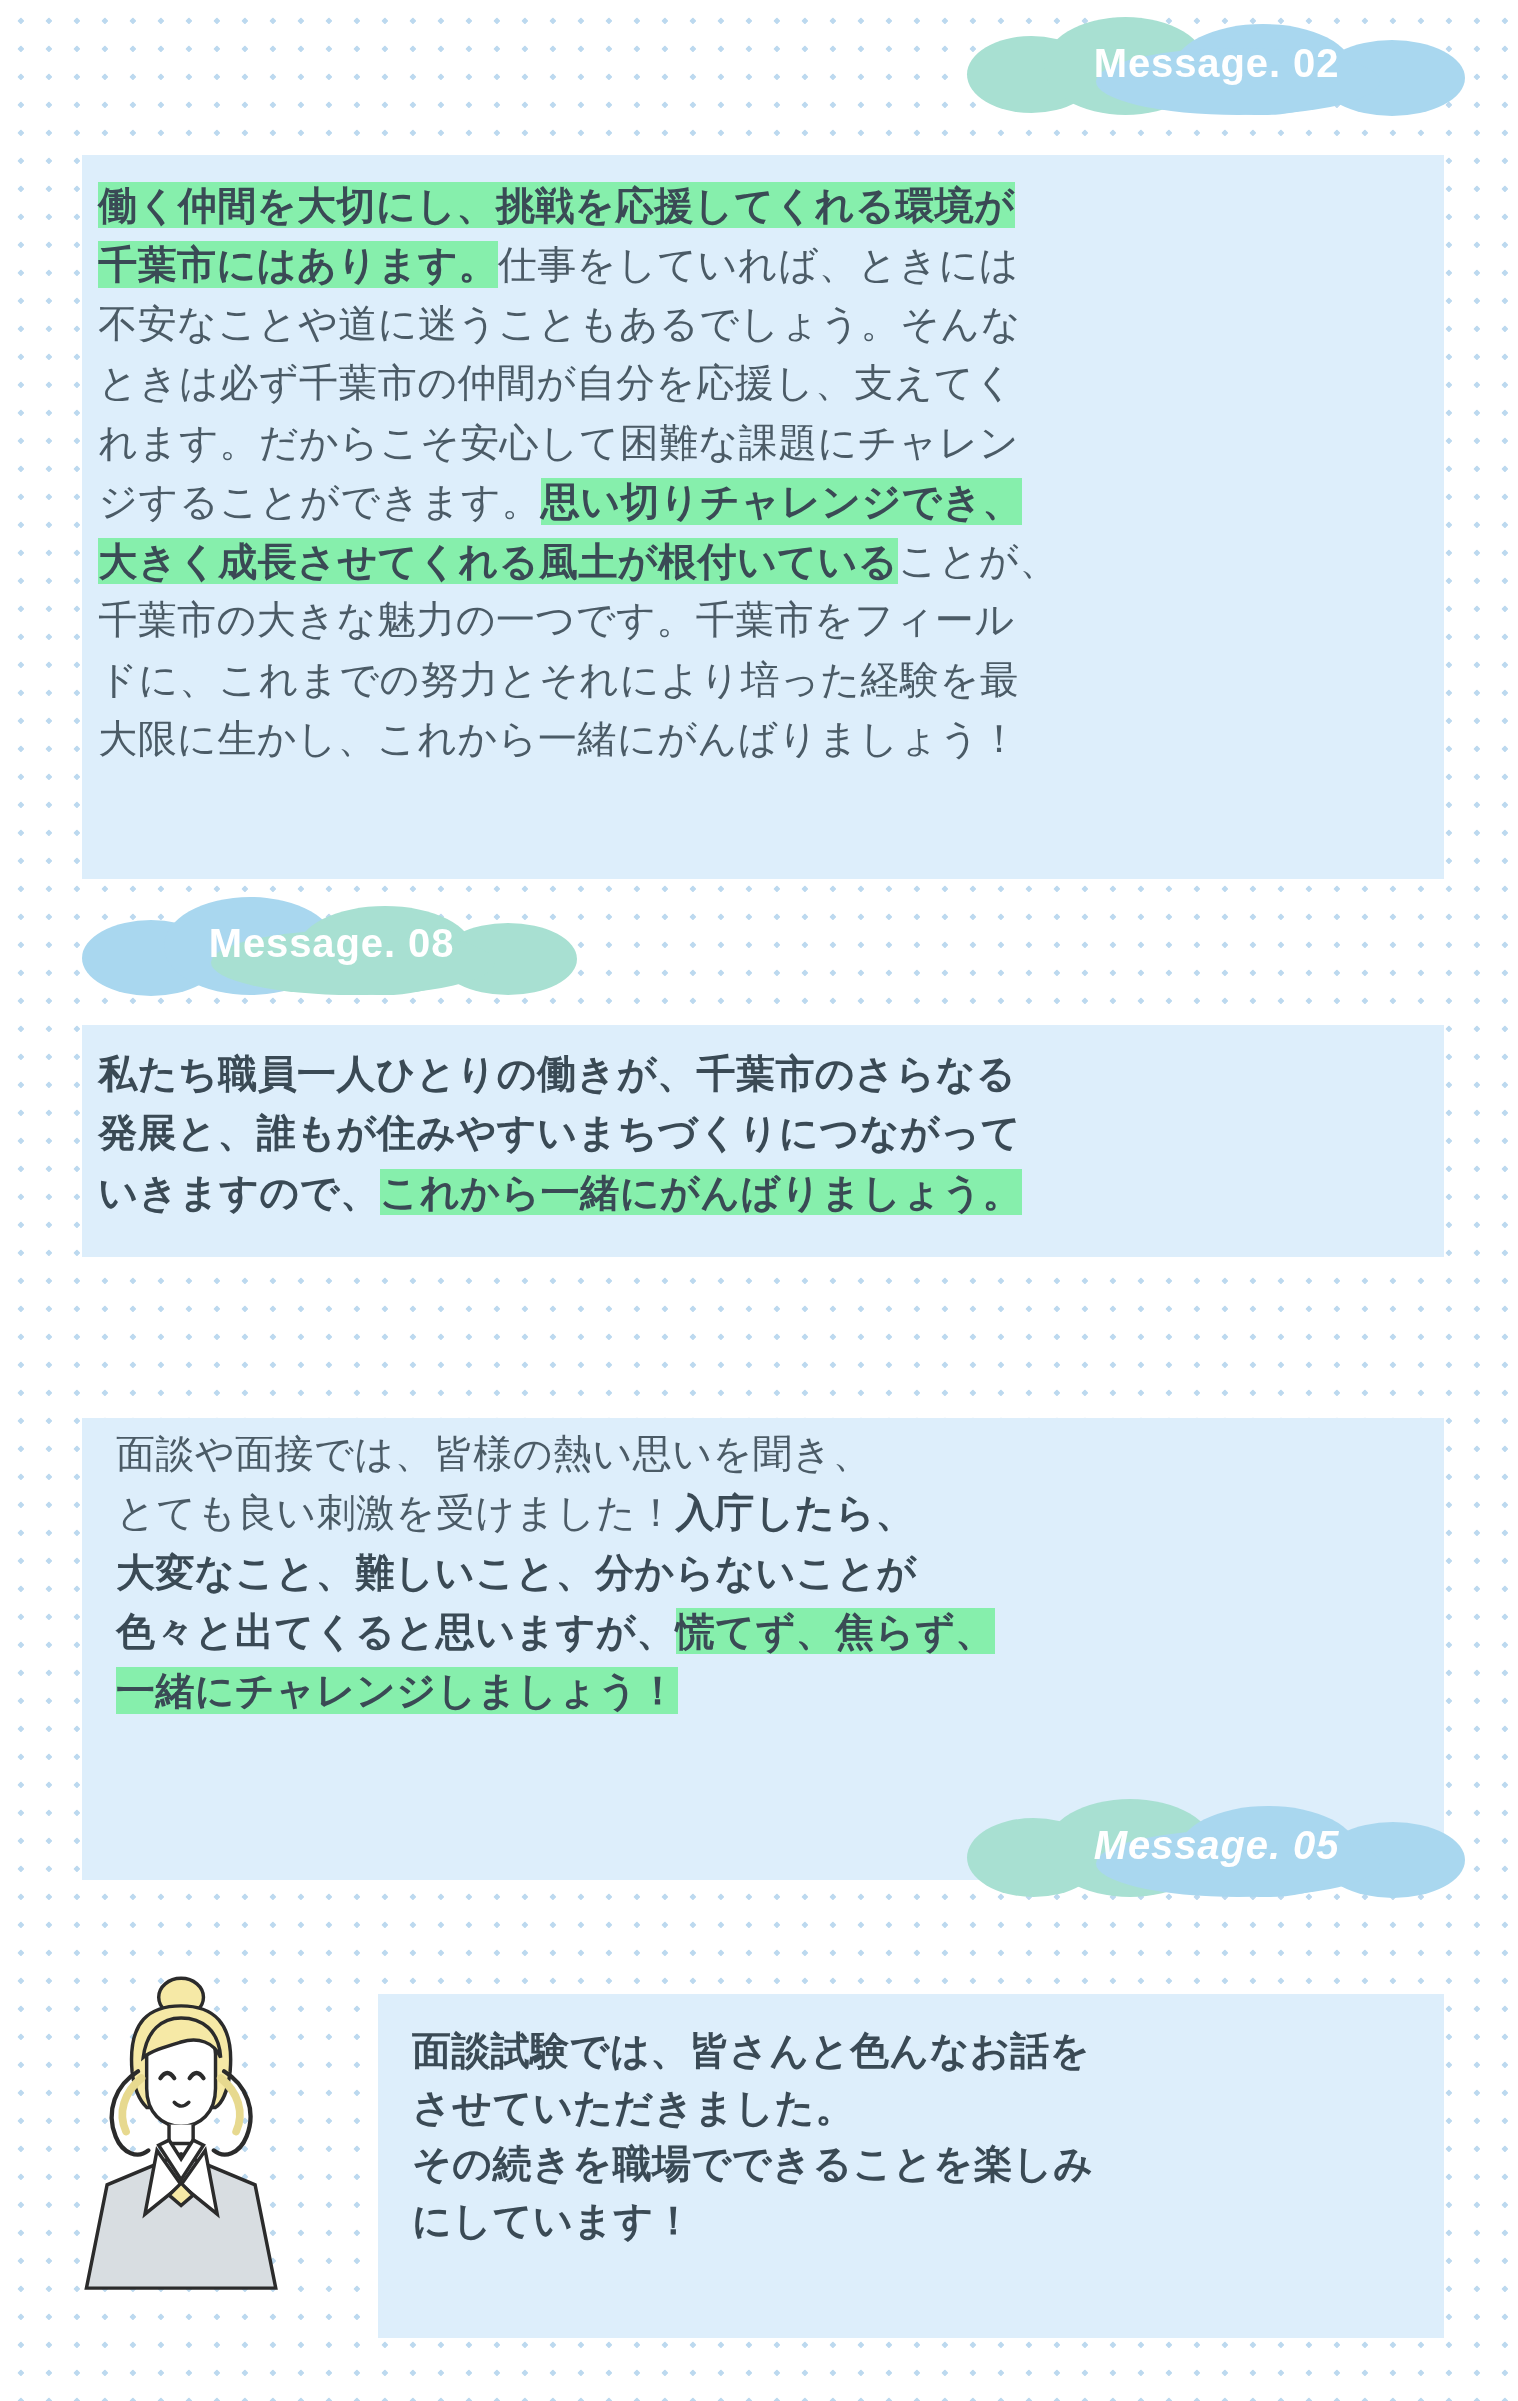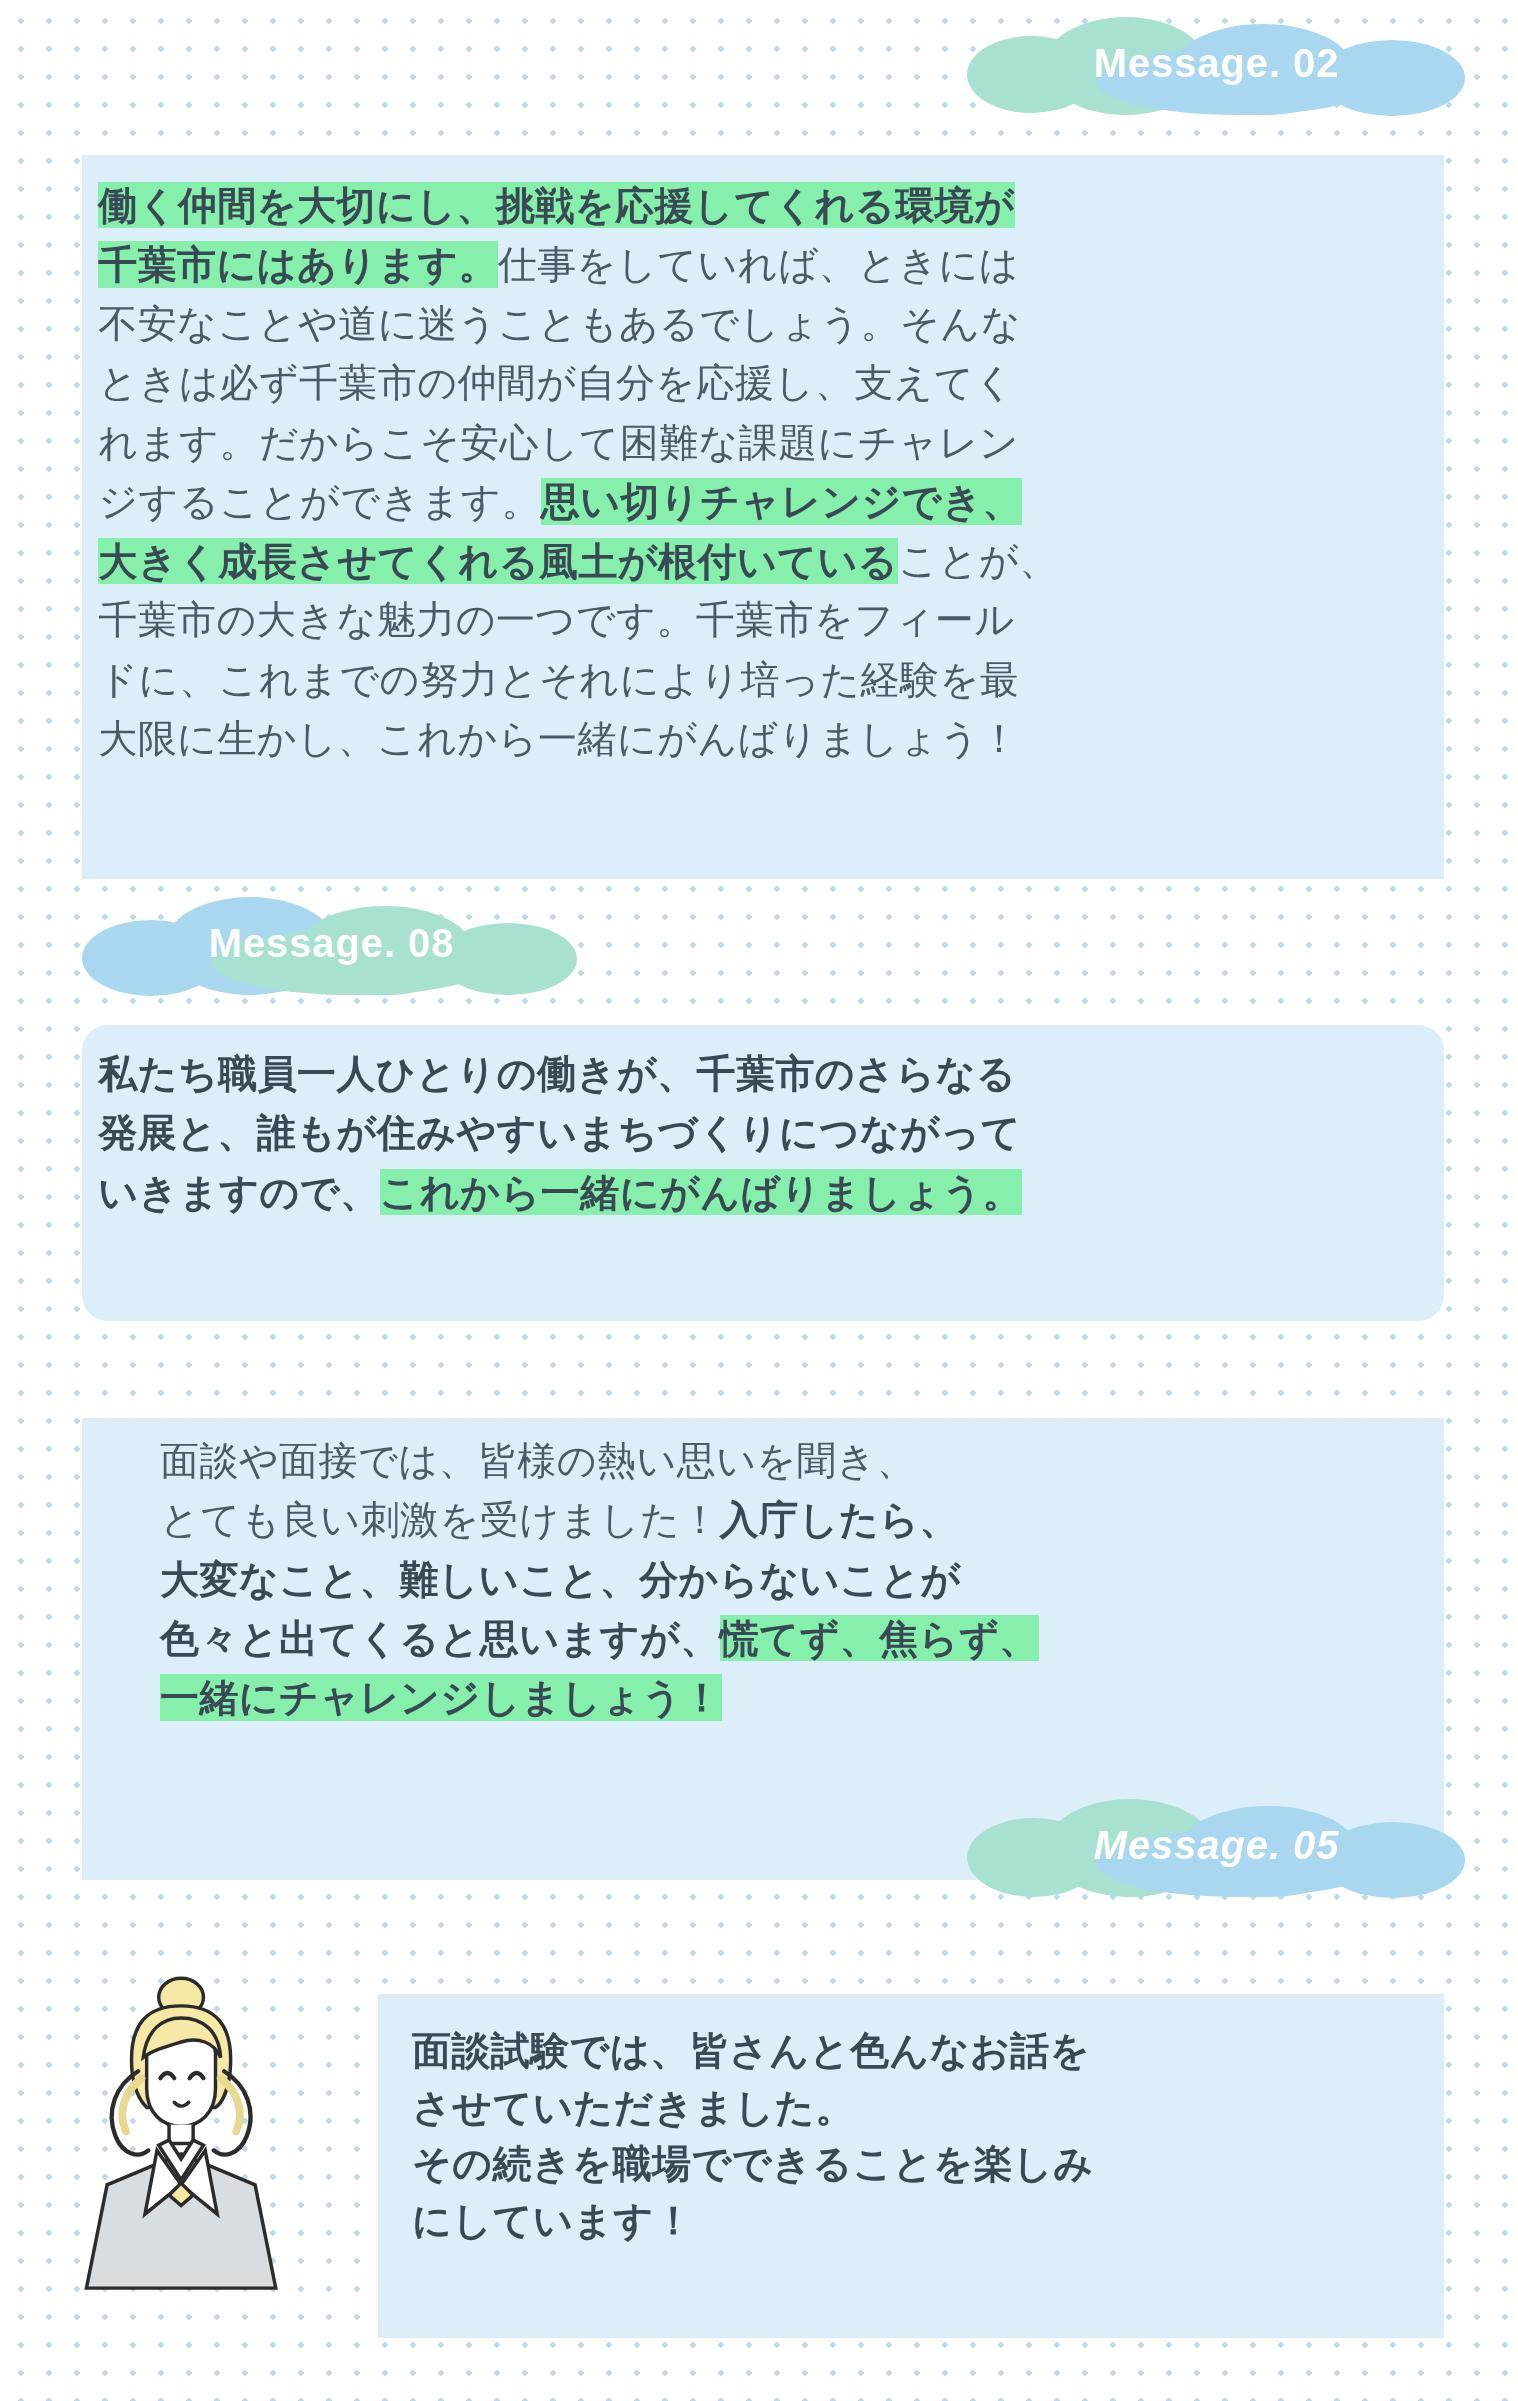--- a/index.html
+++ b/index.html
@@ -125,29 +125,29 @@
     <div class="cloud">
       <div class="blob" style="left:0px;   top:26px; width:138px; height:76px;  background:#a9d7ef;"></div>
       <div class="blob" style="left:82px;  top:3.4px;  width:172px; height:98px; background:#a9d7ef;"></div>
       <div class="blob" style="left:215px; top:12px; width:176px; height:89px; background:#a8e0d2;"></div>
       <div class="blob" style="left:357px; top:29px; width:138px; height:72px;  background:#a8e0d2;"></div>
       <div class="blob" style="left:129px; top:36px; width:284px; height:65px;  background:#a8e0d2;"></div>
     </div>
     <div class="cloud-label">Message. 08</div>
   </div>
 
-  <div class="panel" style="left:82px; top:1025px; width:1362px; height:296px;border-radius:26px;">
+  <div class="panel" style="left:82px; top:1025px; width:1362px; height:232px;">
     <div class="ptext" style="position:absolute; left:16.3px; top:19px; width:1332px; font-weight:bold; color:#3a4a55;"><span>私たち職員一人ひとりの働きが、千葉市のさらなる
 発展と、誰もが住みやすいまちづくりにつながって
 いきますので、</span><span class="hl">これから一緒にがんばりましょう。</span></div>
   </div>
 
 
   <div class="panel" style="left:82px; top:1418px; width:1362px; height:462px;">
-    <div class="ptext" style="position:absolute; left:34px; top:13px; width:1306px;margin-left:44px;"><span>面談や面接では、皆様の熱い思いを聞き、
+    <div class="ptext" style="position:absolute; left:34px; top:6px; width:1306px;"><span>面談や面接では、皆様の熱い思いを聞き、
 とても良い刺激を受けました！</span><span style="font-weight:bold; color:#3a4a55;">入庁したら、
 大変なこと、難しいこと、分からないことが
 色々と出てくると思いますが、</span><span class="hl">慌てず、焦らず、
 一緒にチャレンジしましょう！</span></div>
   </div>
 
   <div class="cloud-wrap" style="left:967px; top:1796px; width:499px; height:103px;font-style:italic;">
     <div class="cloud">
       <div class="blob" style="left:0px;   top:22.3px; width:133px; height:79px;  background:#a8e0d2;"></div>
       <div class="blob" style="left:79px;  top:3.4px;  width:168px; height:98px; background:#a8e0d2;"></div>

